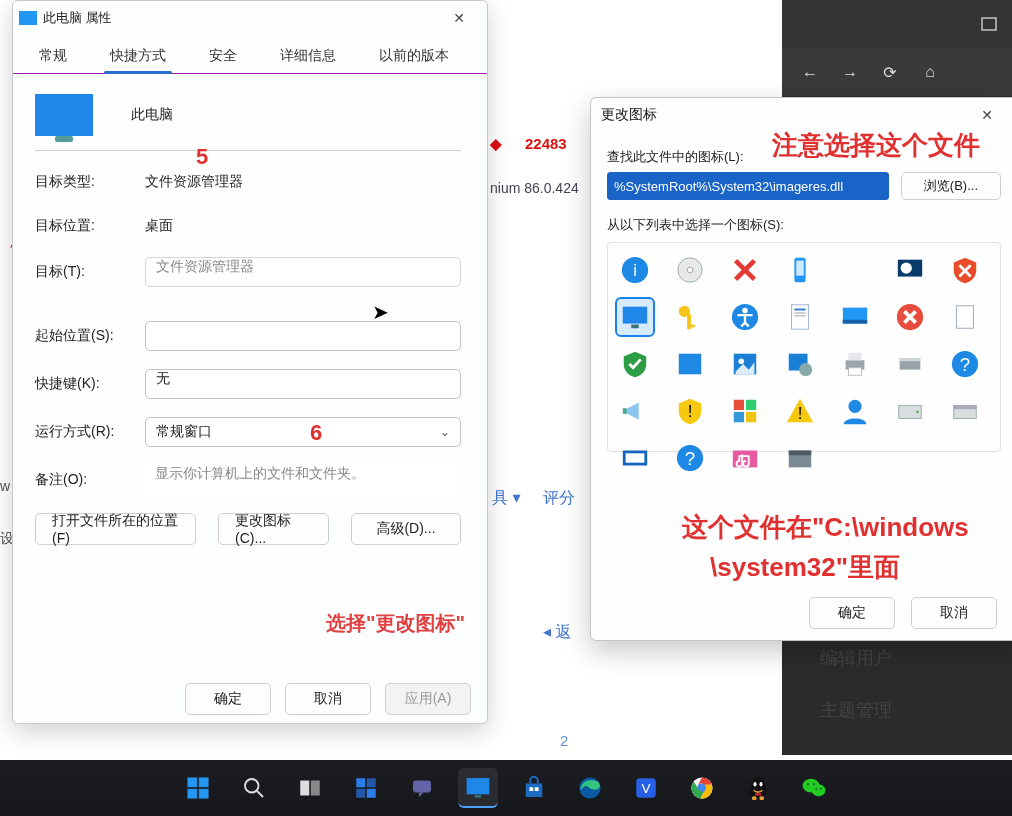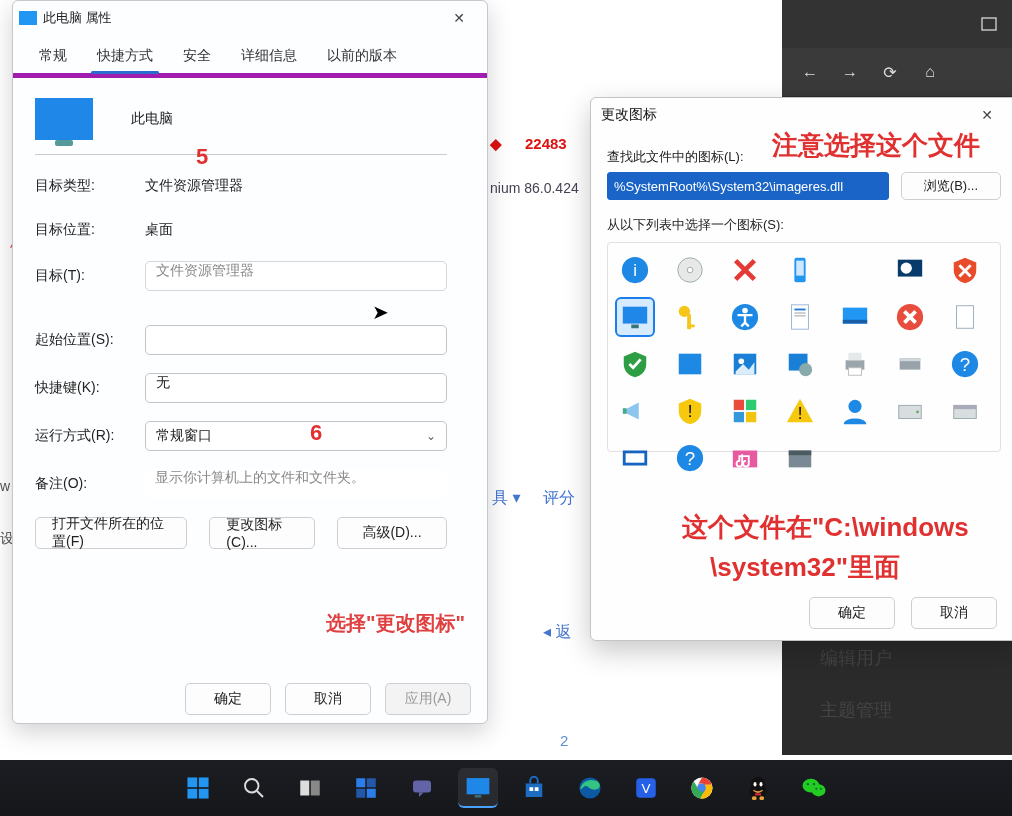--- a/index.html
+++ b/index.html
@@ -54,32 +54,32 @@
   height: 34px; display: flex; align-items: center; padding: 0 6px;
 }
 .dlg-props .titlebar .tb-icon {
   width: 18px; height: 14px; background: #2196f3; margin-right: 6px;
 }
 .dlg-props .titlebar .tb-title { font-size: 13px; color: #222; }
 .dlg-props .titlebar .spacer { flex: 1; }
 .dlg-props .titlebar .close-x { width:44px; height:30px; display:flex;align-items:center;justify-content:center; color:#444; font-size:14px;}
 
 .dlg-props .tabs {
-  display: flex; gap: 2px; padding: 6px 12px 0 12px; border-bottom: 5px solid #a21caf;
+  display: flex; gap: 15px; padding: 6px 12px 0 12px; border-bottom: 1px solid #a21caf;
 }
 .dlg-props .tab {
   padding: 6px 14px 8px; font-size: 14px; color: #333; position: relative;
 }
 .dlg-props .tab.active { font-weight: 500; }
 .dlg-props .tab.active::after {
   content: ""; position: absolute; left: 8px; right: 8px; bottom: -1px; height: 3px;
   background: #2b6cd0; border-radius: 2px;
 }
 
-.dlg-props .body { padding: 20px 40px 0 22px; position: relative; }
+.dlg-props .body { padding: 20px 26px 0 22px; position: relative; }
 
 .row-icon { display:flex; align-items:center; gap: 38px; margin-bottom: 14px;}
 .monitor-icon {
   width: 58px; height: 42px; background: #1f87e8; position: relative;
 }
 .monitor-icon::after {
   content:""; position:absolute; bottom:-6px; left:20px; width:18px; height:6px; background:#599; border-radius:2px;
 }
 .row-icon .icon-label { font-size: 14px; color: #222; }
 .hr { height:1px; background:#ccc; margin: 14px 0 18px; }

